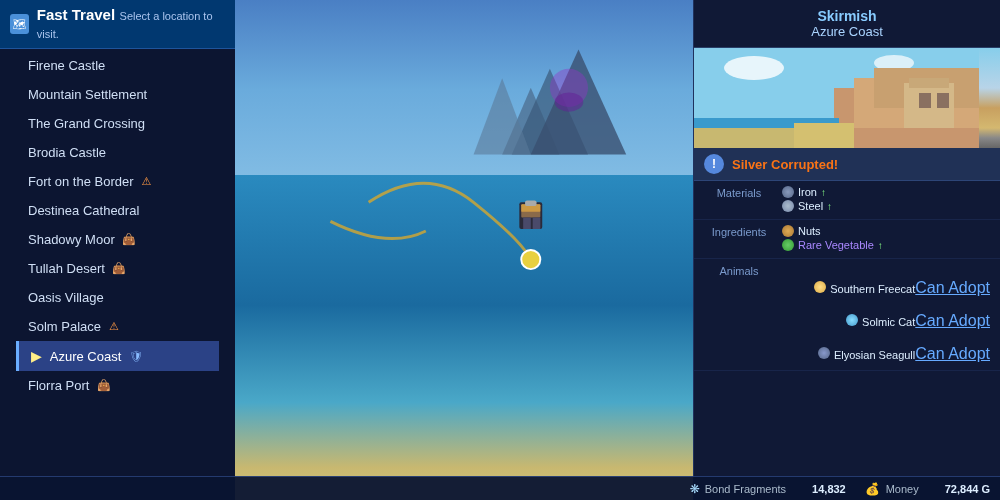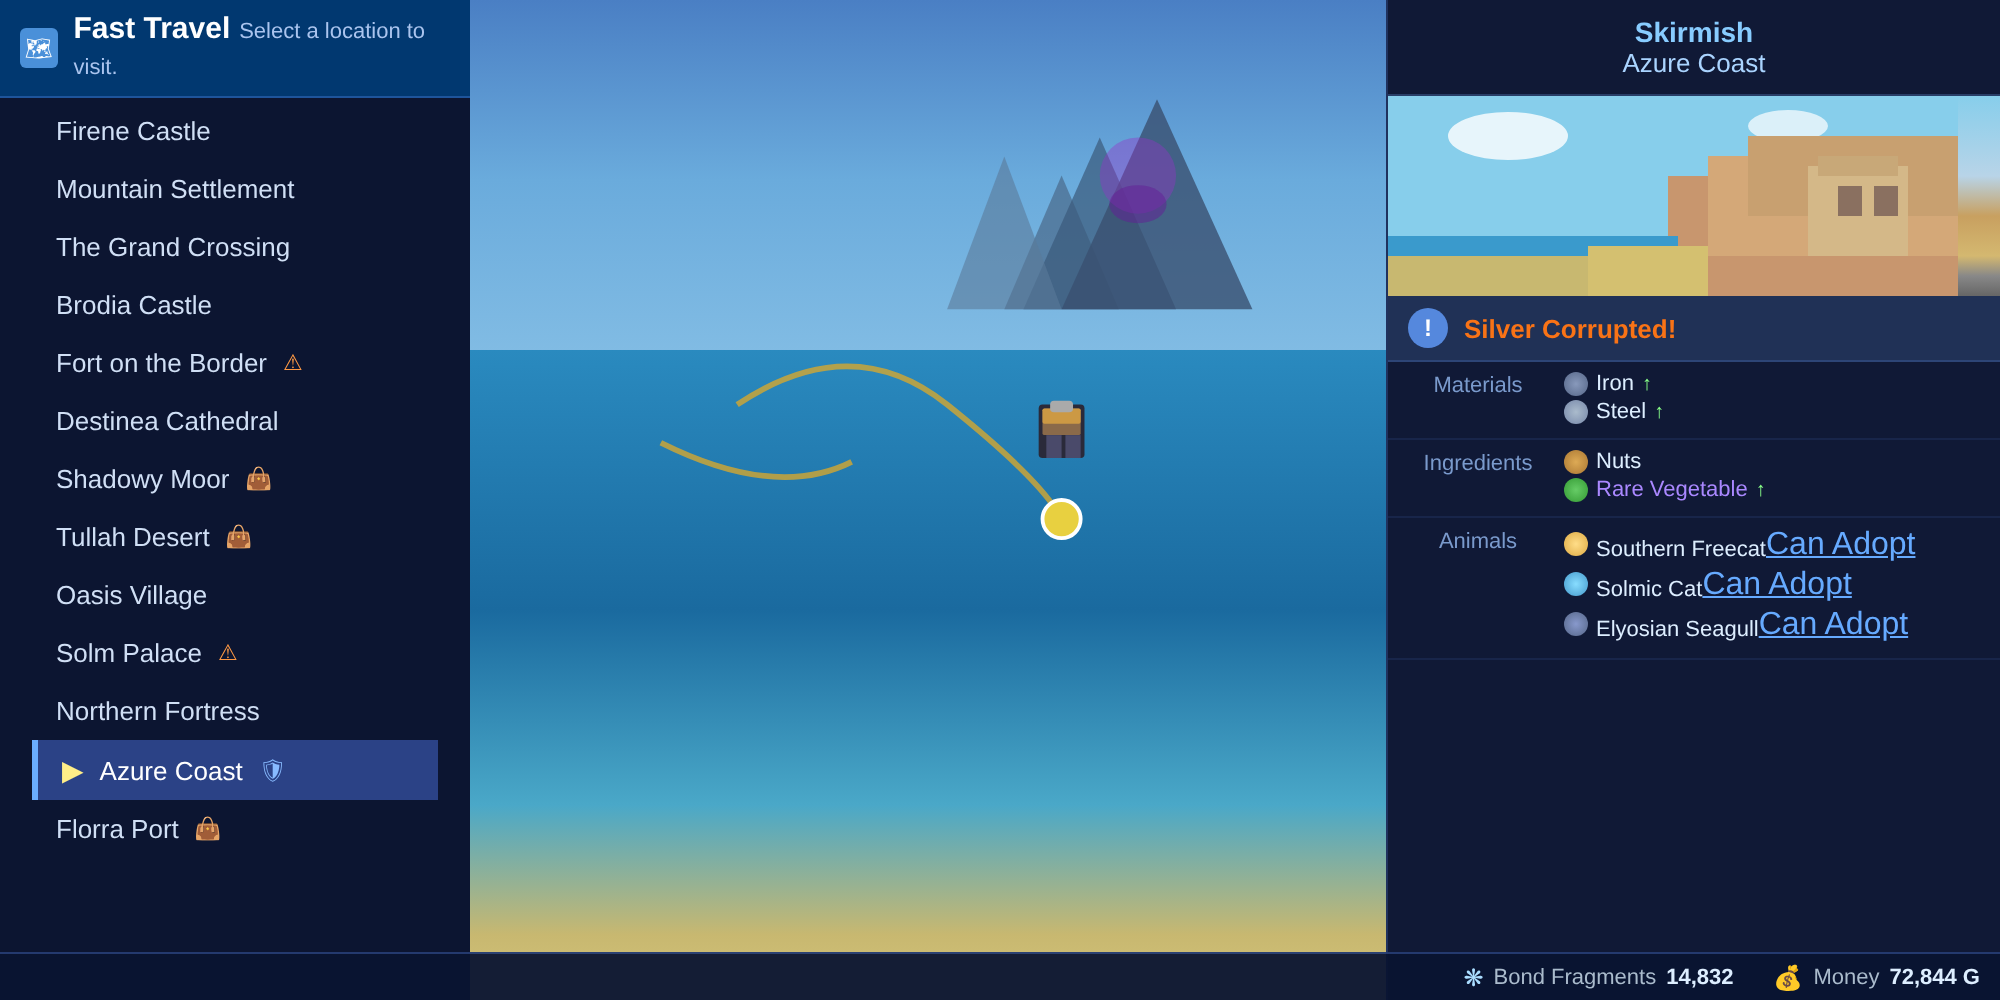--- a/index.html
+++ b/index.html
@@ -307,22 +307,23 @@
     .mat-veg { background: radial-gradient(circle, #66cc66, #339933); }
 
     .mat-arrow-up { color: #88ff88; font-size: 10px; }
 
     .rare-text { color: #aa88ff; }
     .common-text { color: #ddeeff; }
 
     .animal-row {
       display: flex;
       align-items: center;
-      justify-content: flex-start;
+      justify-content: flex-end;
       margin-bottom: 2px;
+      margin-top: 15px;
     }
 
     .animal-name { color: #ddeeff; font-size: 11px; }
     .animal-action { color: #66aaff; font-size: 16px; cursor: pointer; text-decoration: underline; }
 
     .animal-icon {
       width: 12px;
       height: 12px;
       border-radius: 50%;
       display: inline-block;
@@ -353,21 +354,21 @@
     .bottom-item {
       display: flex;
       align-items: center;
       gap: 5px;
       font-size: 11px;
     }
 
     .bond-icon { color: #aaddff; font-size: 12px; }
     .money-icon { color: #ffdd88; font-size: 12px; }
     .bottom-label { color: #aabbcc; }
-    .bottom-value { color: #ddeeff; font-weight: bold; }
+    .bottom-value { color: #ddeeff; font-weight: bold; margin-left: 21px; }
   </style>
 </head>
 <body>
 
 <div class="main-container">
 
   <div class="sidebar">
     <div class="header">
       <div class="header-icon">🗺</div>
       <div>
@@ -402,23 +403,20 @@
         <div class="location-item">
           <span>Tullah Desert</span>
           <span class="item-badge badge-bag">👜</span>
         </div>
         <div class="location-item">
           <span>Oasis Village</span>
         </div>
         <div class="location-item">
           <span>Solm Palace</span>
           <span class="item-badge badge-warning">⚠</span>
-        </div>
-        <div class="location-item">
-          <span>Northern Fortress</span>
         </div>
         <div class="location-item active">
           <span class="arrow-icon">▶</span>
           <span>Azure Coast</span>
           <span class="item-badge badge-shield">🛡</span>
         </div>
         <div class="location-item">
           <span>Florra Port</span>
           <span class="item-badge badge-bag">👜</span>
         </div>

